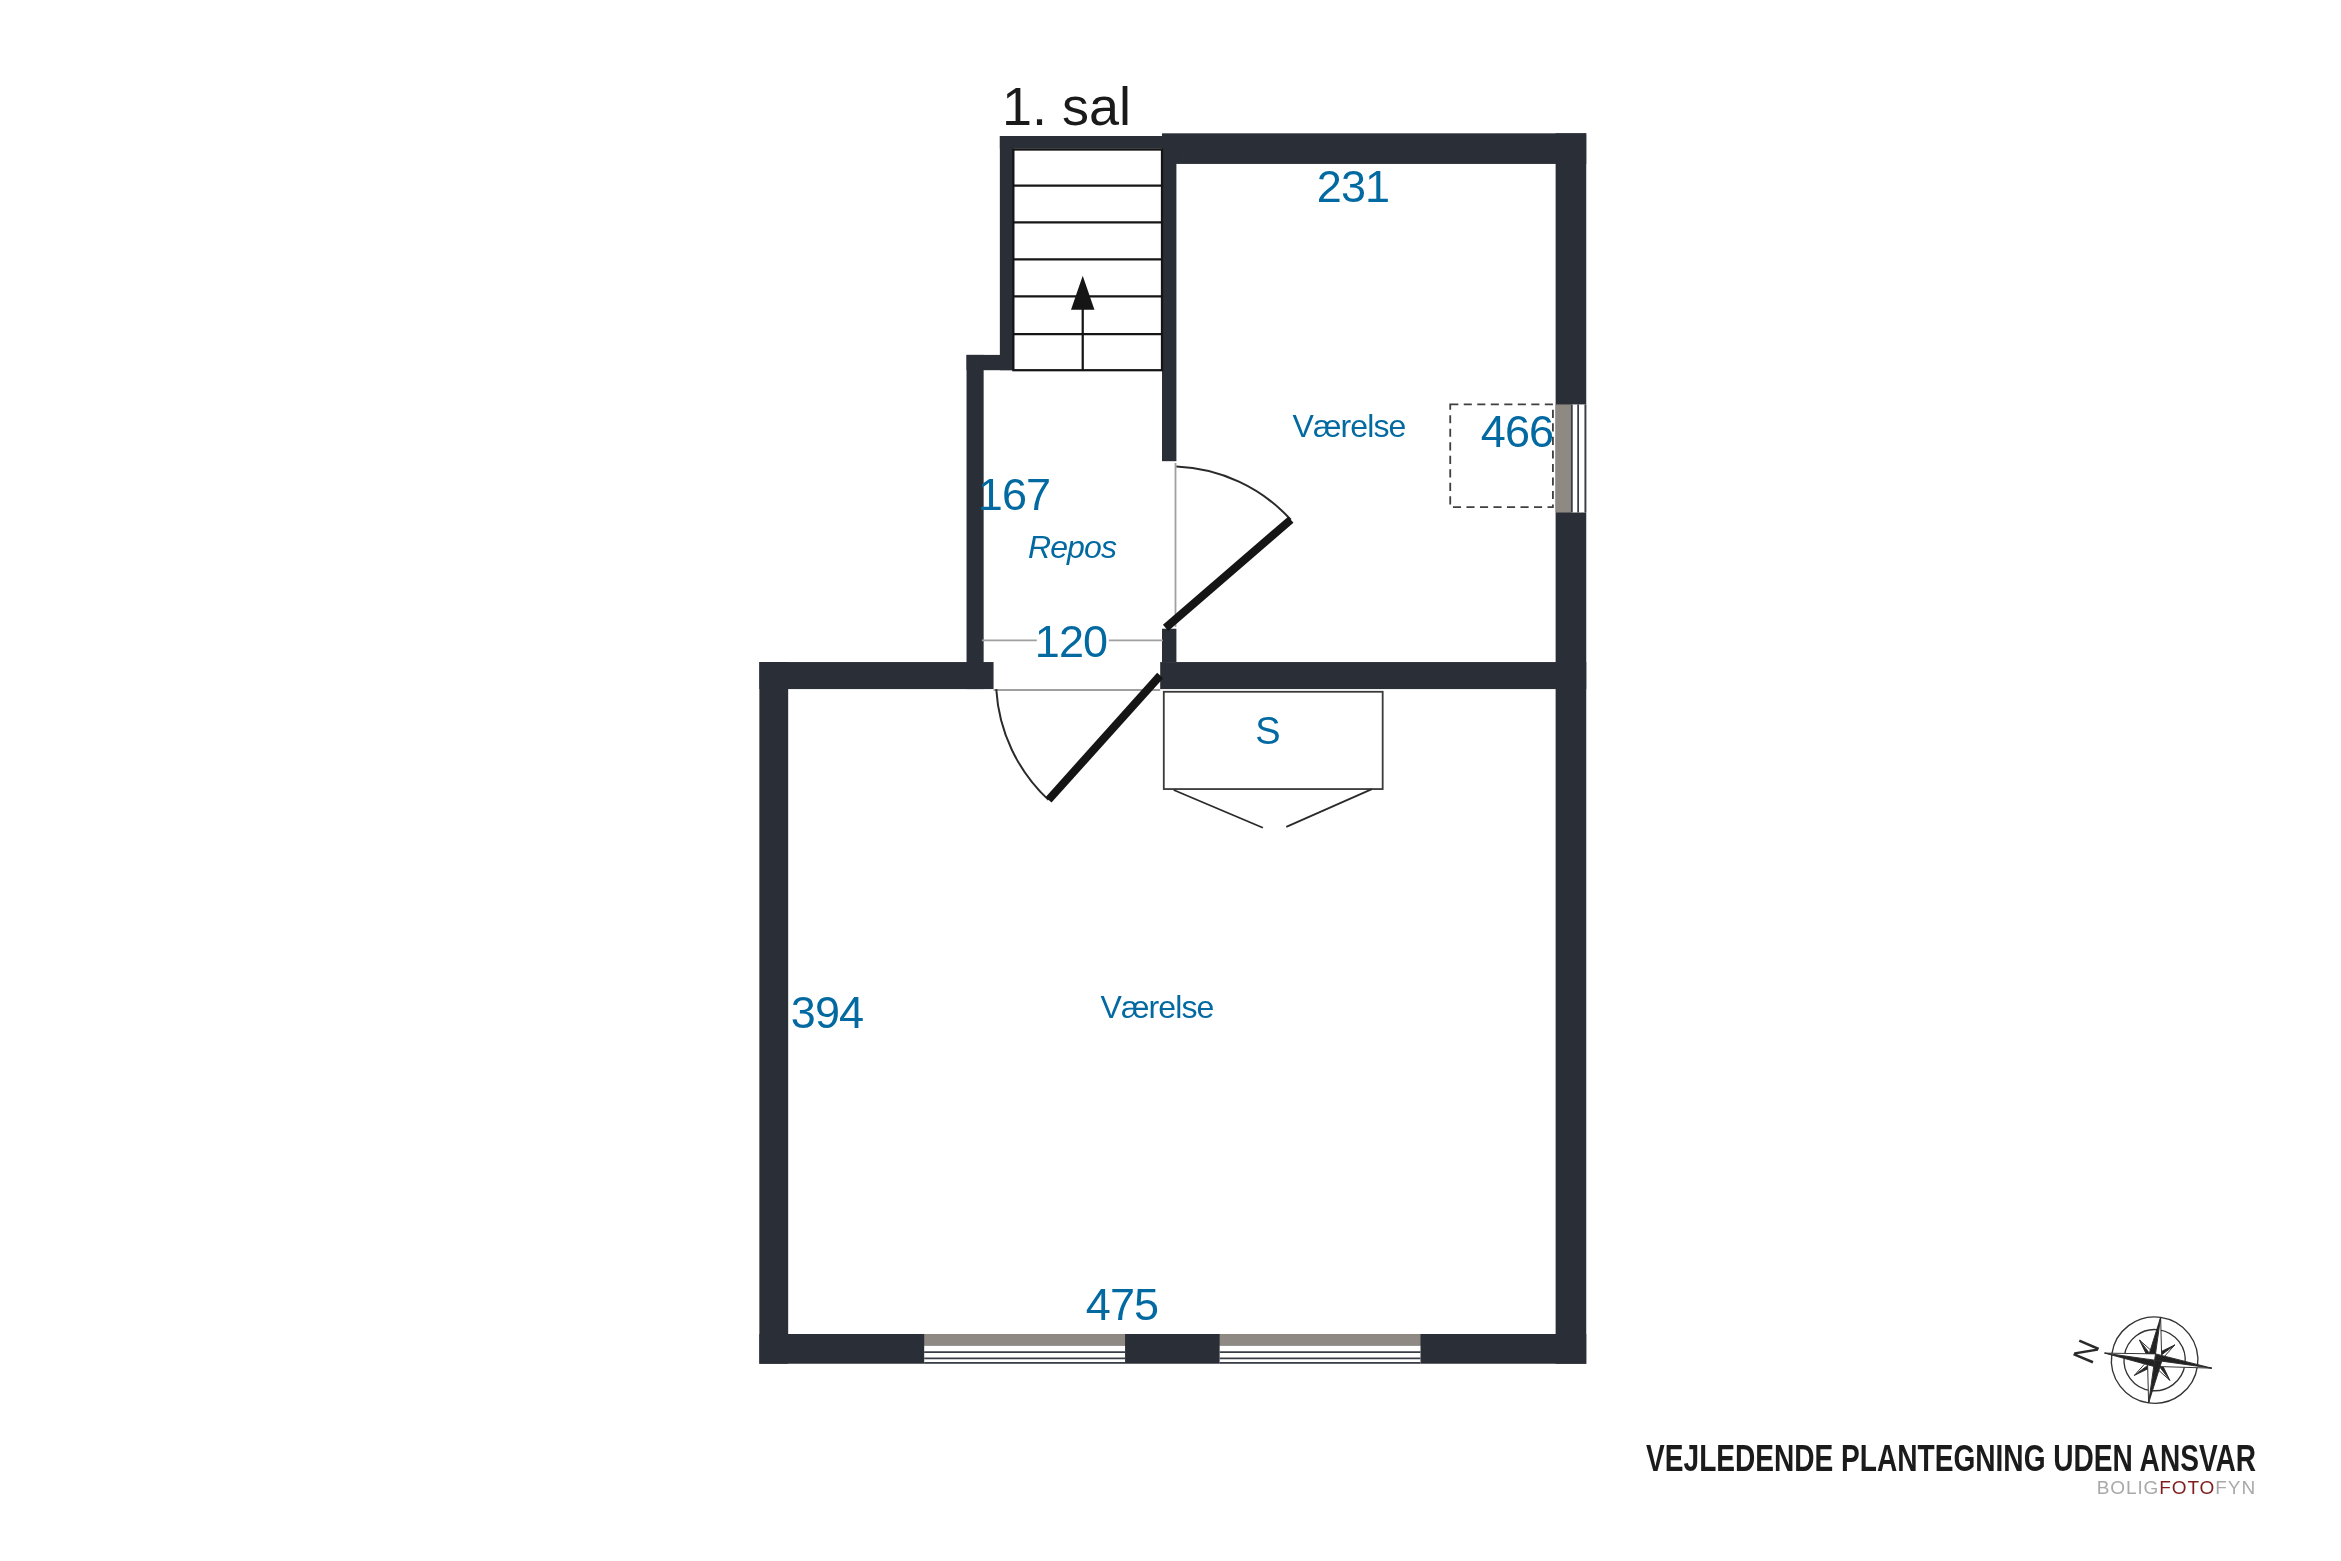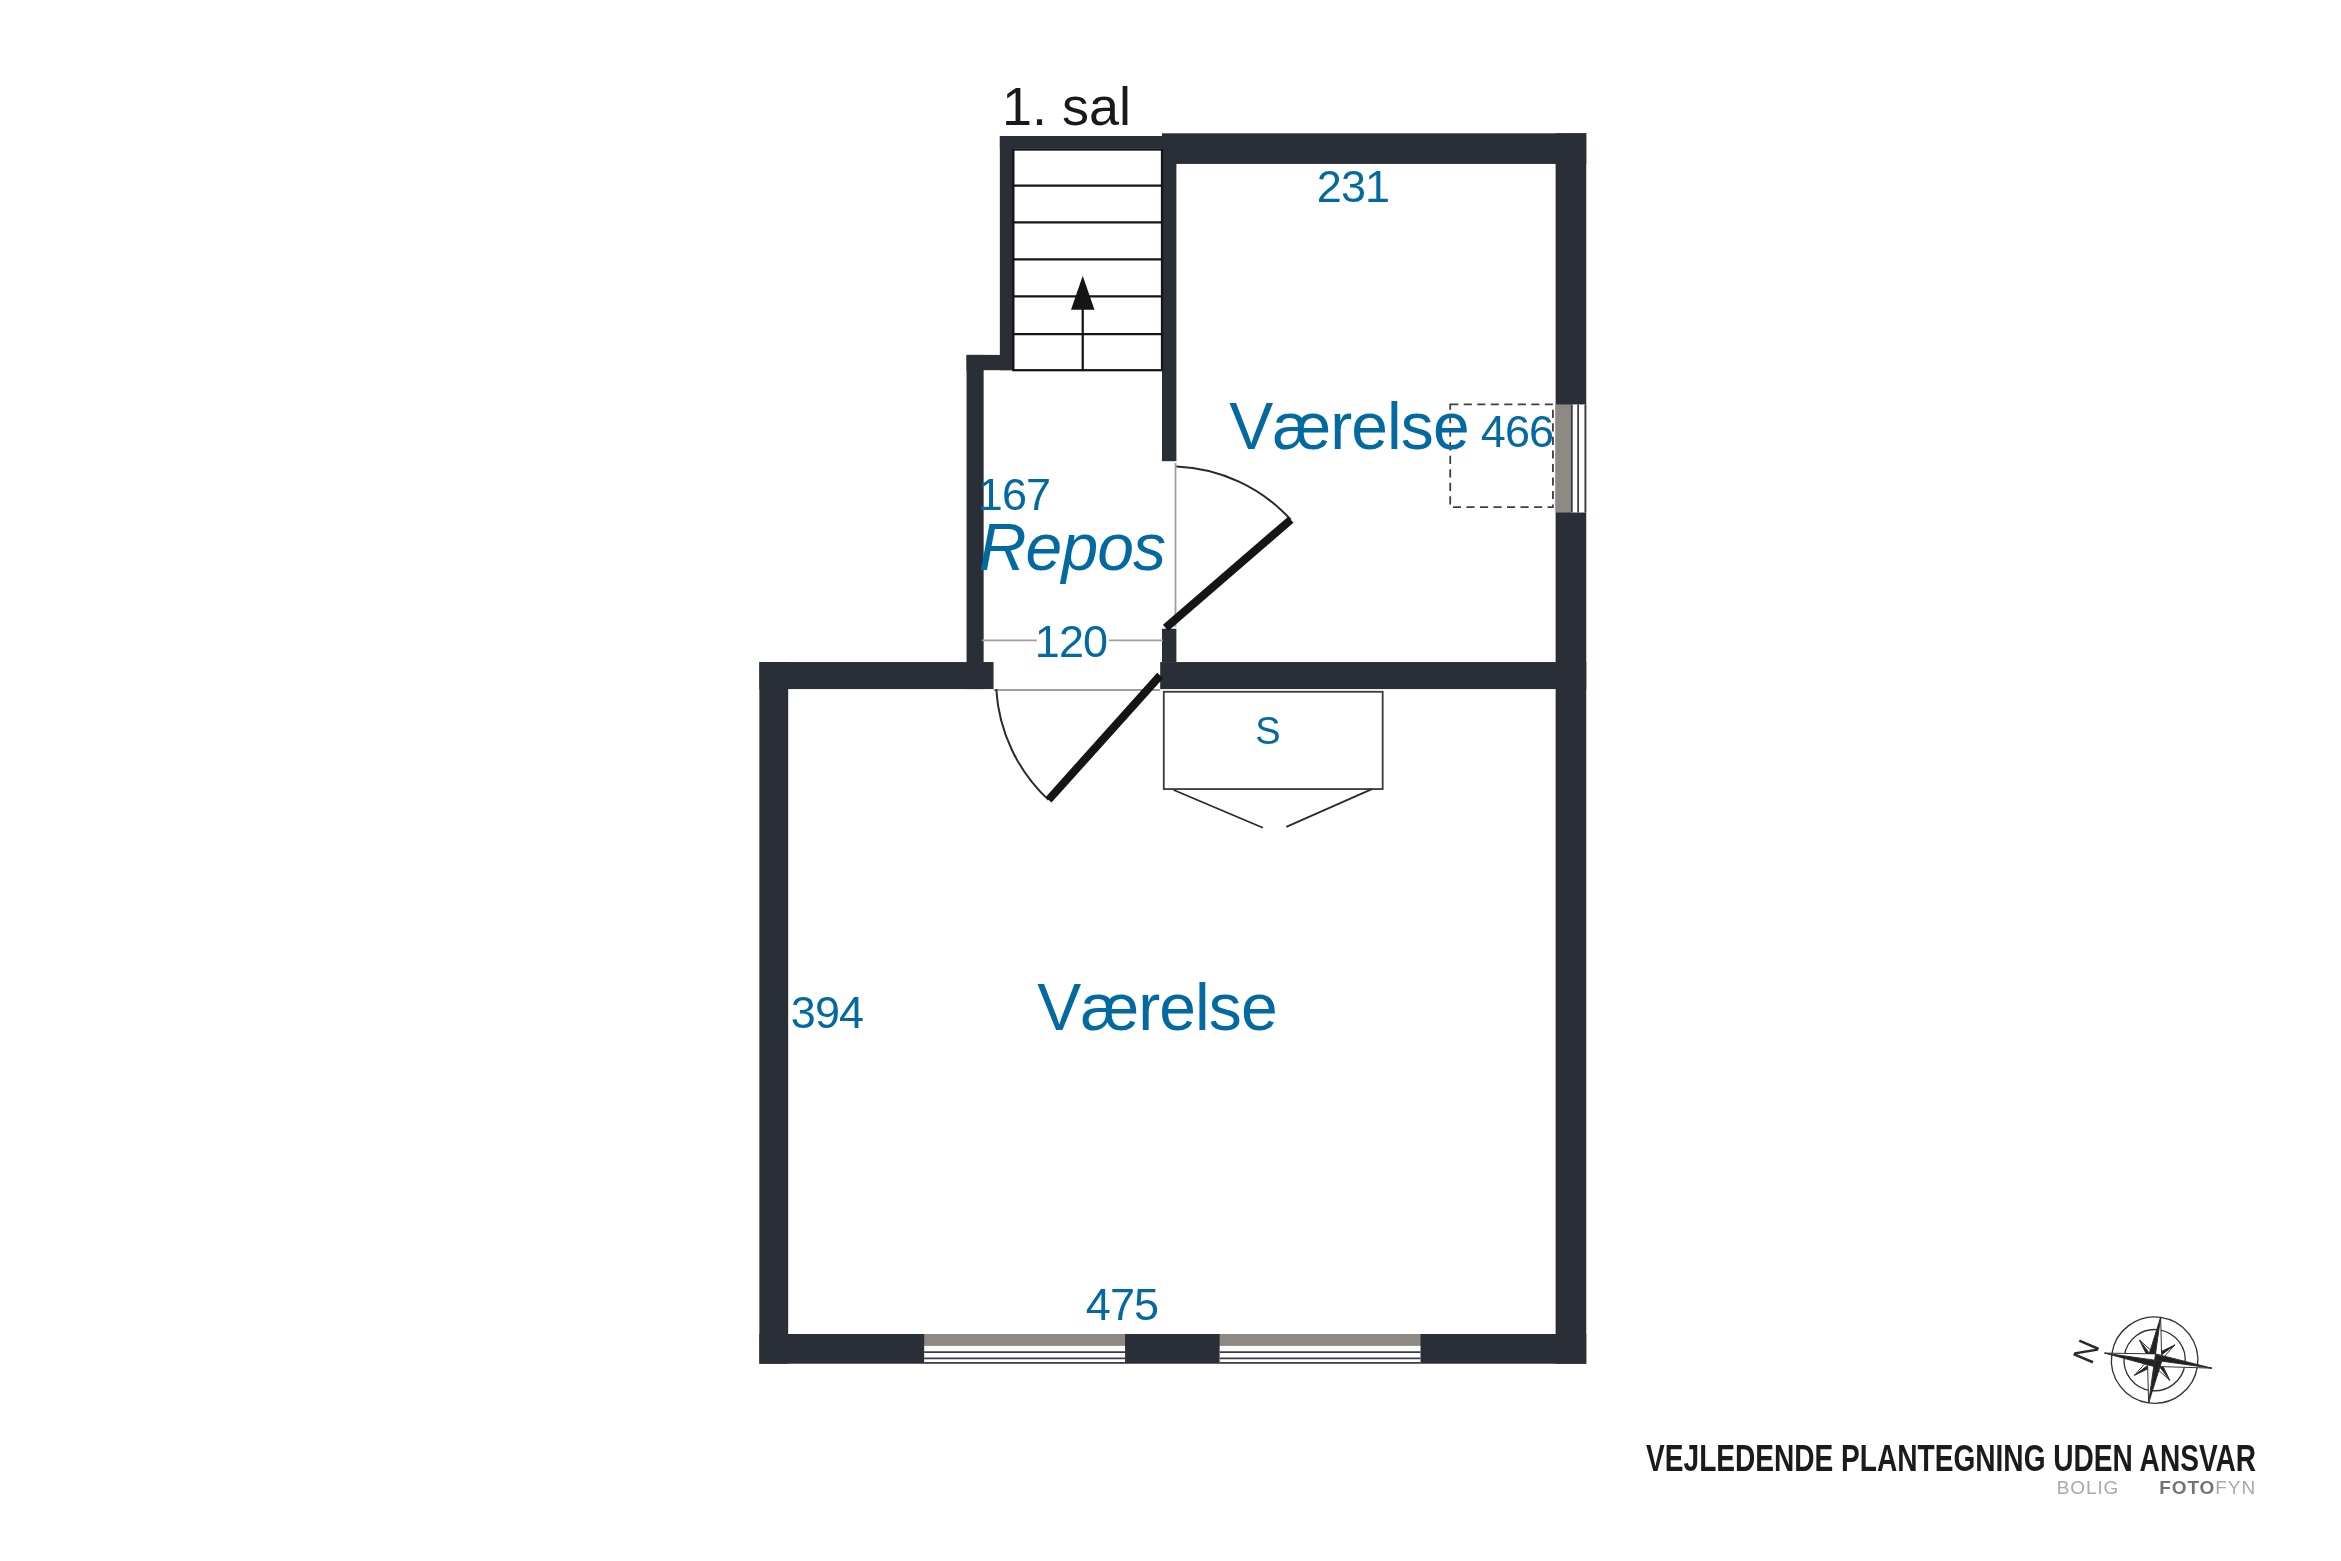--- a/index.html
+++ b/index.html
@@ -2,31 +2,31 @@
 <html style="font-size:14.4px"><head>
 <meta charset="utf-8">
 <style>
   html,body{margin:0;padding:0;background:#ffffff;}
   body{width:2342px;height:1561px;position:relative;overflow:hidden;
        font-family:"Liberation Sans",sans-serif;color:#1a1a1a;}
   #plan-svg{position:absolute;left:0;top:0;}
   .lbl{position:absolute;transform:translate(-50%,-50%);white-space:nowrap;
        color:#0369a1;line-height:1;}
   .num{font-size:45px;letter-spacing:-0.9px;}
-  .room{font-size:66px;letter-spacing:-0.9px;}
+  .room{font-size:32px;letter-spacing:-0.9px;}
   .wardrobe-lbl{font-size:38px;}
   .title{position:absolute;left:1002px;top:79px;font-size:54px;line-height:1;
          transform:none;}
   .footer-disclaimer{position:absolute;right:86px;top:1438px;font-size:36px;
          font-weight:700;letter-spacing:0;transform:scaleX(0.78);
          transform-origin:100% 50%;color:#1b1b1b;white-space:nowrap;}
   .footer-brand{position:absolute;right:86px;top:1477px;font-size:19px;
          letter-spacing:0.9px;white-space:nowrap;}
   .brand-gray{color:#a9a9a9;font-weight:400;text-align:right;}
-  .brand-dark{color:#737373;font-weight:700;margin-left:40px;}
+  .brand-dark{color:#7f1d1d;font-weight:400;}
 </style>
 </head>
 <body>
 
 <svg id="plan-svg" width="2342" height="1561" viewBox="0 0 2600 1733">
 
   <g fill="#2a2e36">
     <rect x="1110" y="151" width="185" height="14"></rect>
     <rect x="1290" y="148" width="471" height="34"></rect>
     <rect x="1110" y="151" width="15" height="260"></rect>

